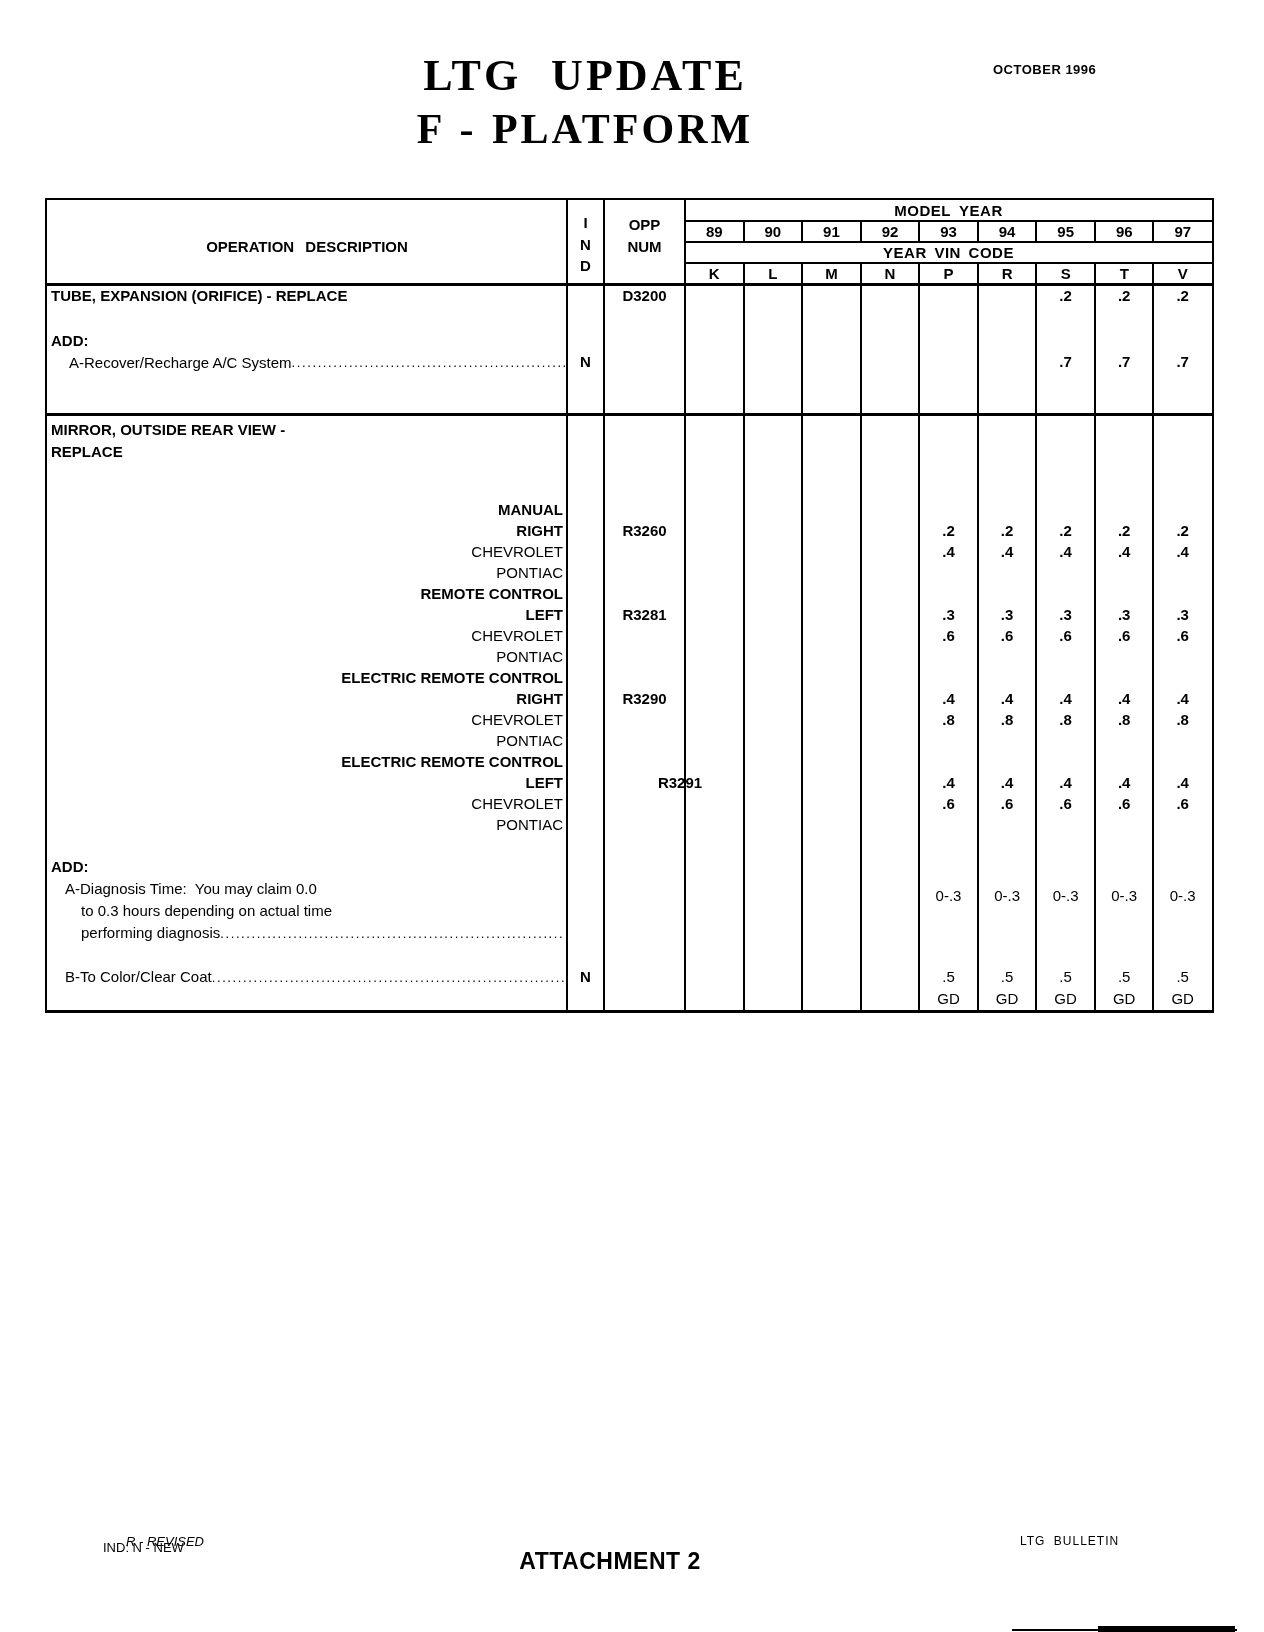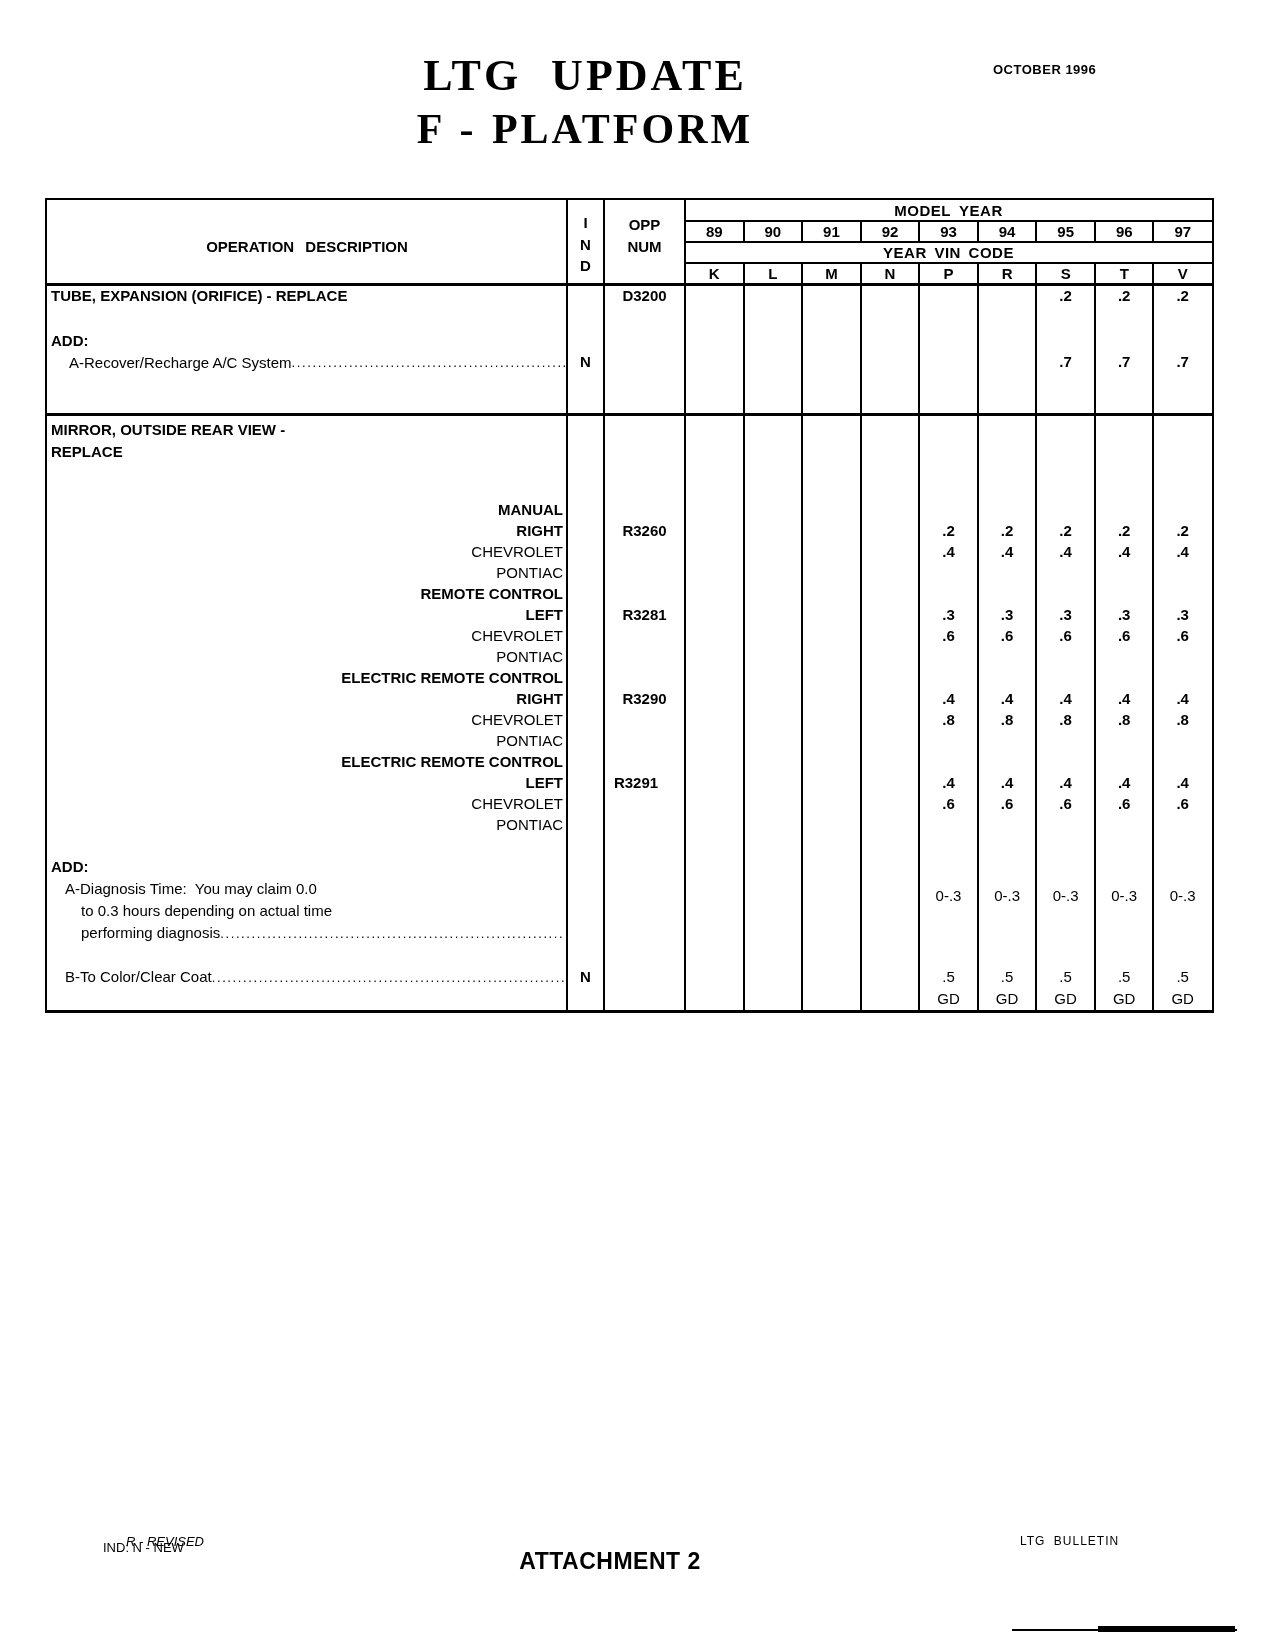--- a/index.html
+++ b/index.html
@@ -176,21 +176,21 @@
     <div class="cellv vb" style="top: 490px; left: 1106.4px; width: 58.6px;">.4</div>
     <div class="bl ar" style="top: 511px; left: 4px; width: 514px;"><span>CHEVROLET</span></div>
     <div class="cellv vb" style="top: 511px; left: 872.2px; width: 58.6px;">.8</div>
     <div class="cellv vb" style="top: 511px; left: 930.8px; width: 58.6px;">.8</div>
     <div class="cellv vb" style="top: 511px; left: 989.3px; width: 58.6px;">.8</div>
     <div class="cellv vb" style="top: 511px; left: 1047.9px; width: 58.6px;">.8</div>
     <div class="cellv vb" style="top: 511px; left: 1106.4px; width: 58.6px;">.8</div>
     <div class="bl ar" style="top: 532px; left: 4px; width: 514px;"><span>PONTIAC</span></div>
     <div class="bl b ar" style="top: 553px; left: 4px; width: 514px;"><span>ELECTRIC REMOTE CONTROL</span></div>
     <div class="bl b ar" style="top: 574px; left: 4px; width: 514px;"><span>LEFT</span></div>
-    <div class="cellv vb" style="top: 574px; left: 557px; width: 64px;">R3291</div>
+    <div class="cellv vb" style="top: 574px; left: 557px; width: 64px; padding-left: 44px;">R3291</div>
     <div class="cellv vb" style="top: 574px; left: 872.2px; width: 58.6px;">.4</div>
     <div class="cellv vb" style="top: 574px; left: 930.8px; width: 58.6px;">.4</div>
     <div class="cellv vb" style="top: 574px; left: 989.3px; width: 58.6px;">.4</div>
     <div class="cellv vb" style="top: 574px; left: 1047.9px; width: 58.6px;">.4</div>
     <div class="cellv vb" style="top: 574px; left: 1106.4px; width: 58.6px;">.4</div>
     <div class="bl ar" style="top: 595px; left: 4px; width: 514px;"><span>CHEVROLET</span></div>
     <div class="cellv vb" style="top: 595px; left: 872.2px; width: 58.6px;">.6</div>
     <div class="cellv vb" style="top: 595px; left: 930.8px; width: 58.6px;">.6</div>
     <div class="cellv vb" style="top: 595px; left: 989.3px; width: 58.6px;">.6</div>
     <div class="cellv vb" style="top: 595px; left: 1047.9px; width: 58.6px;">.6</div>

